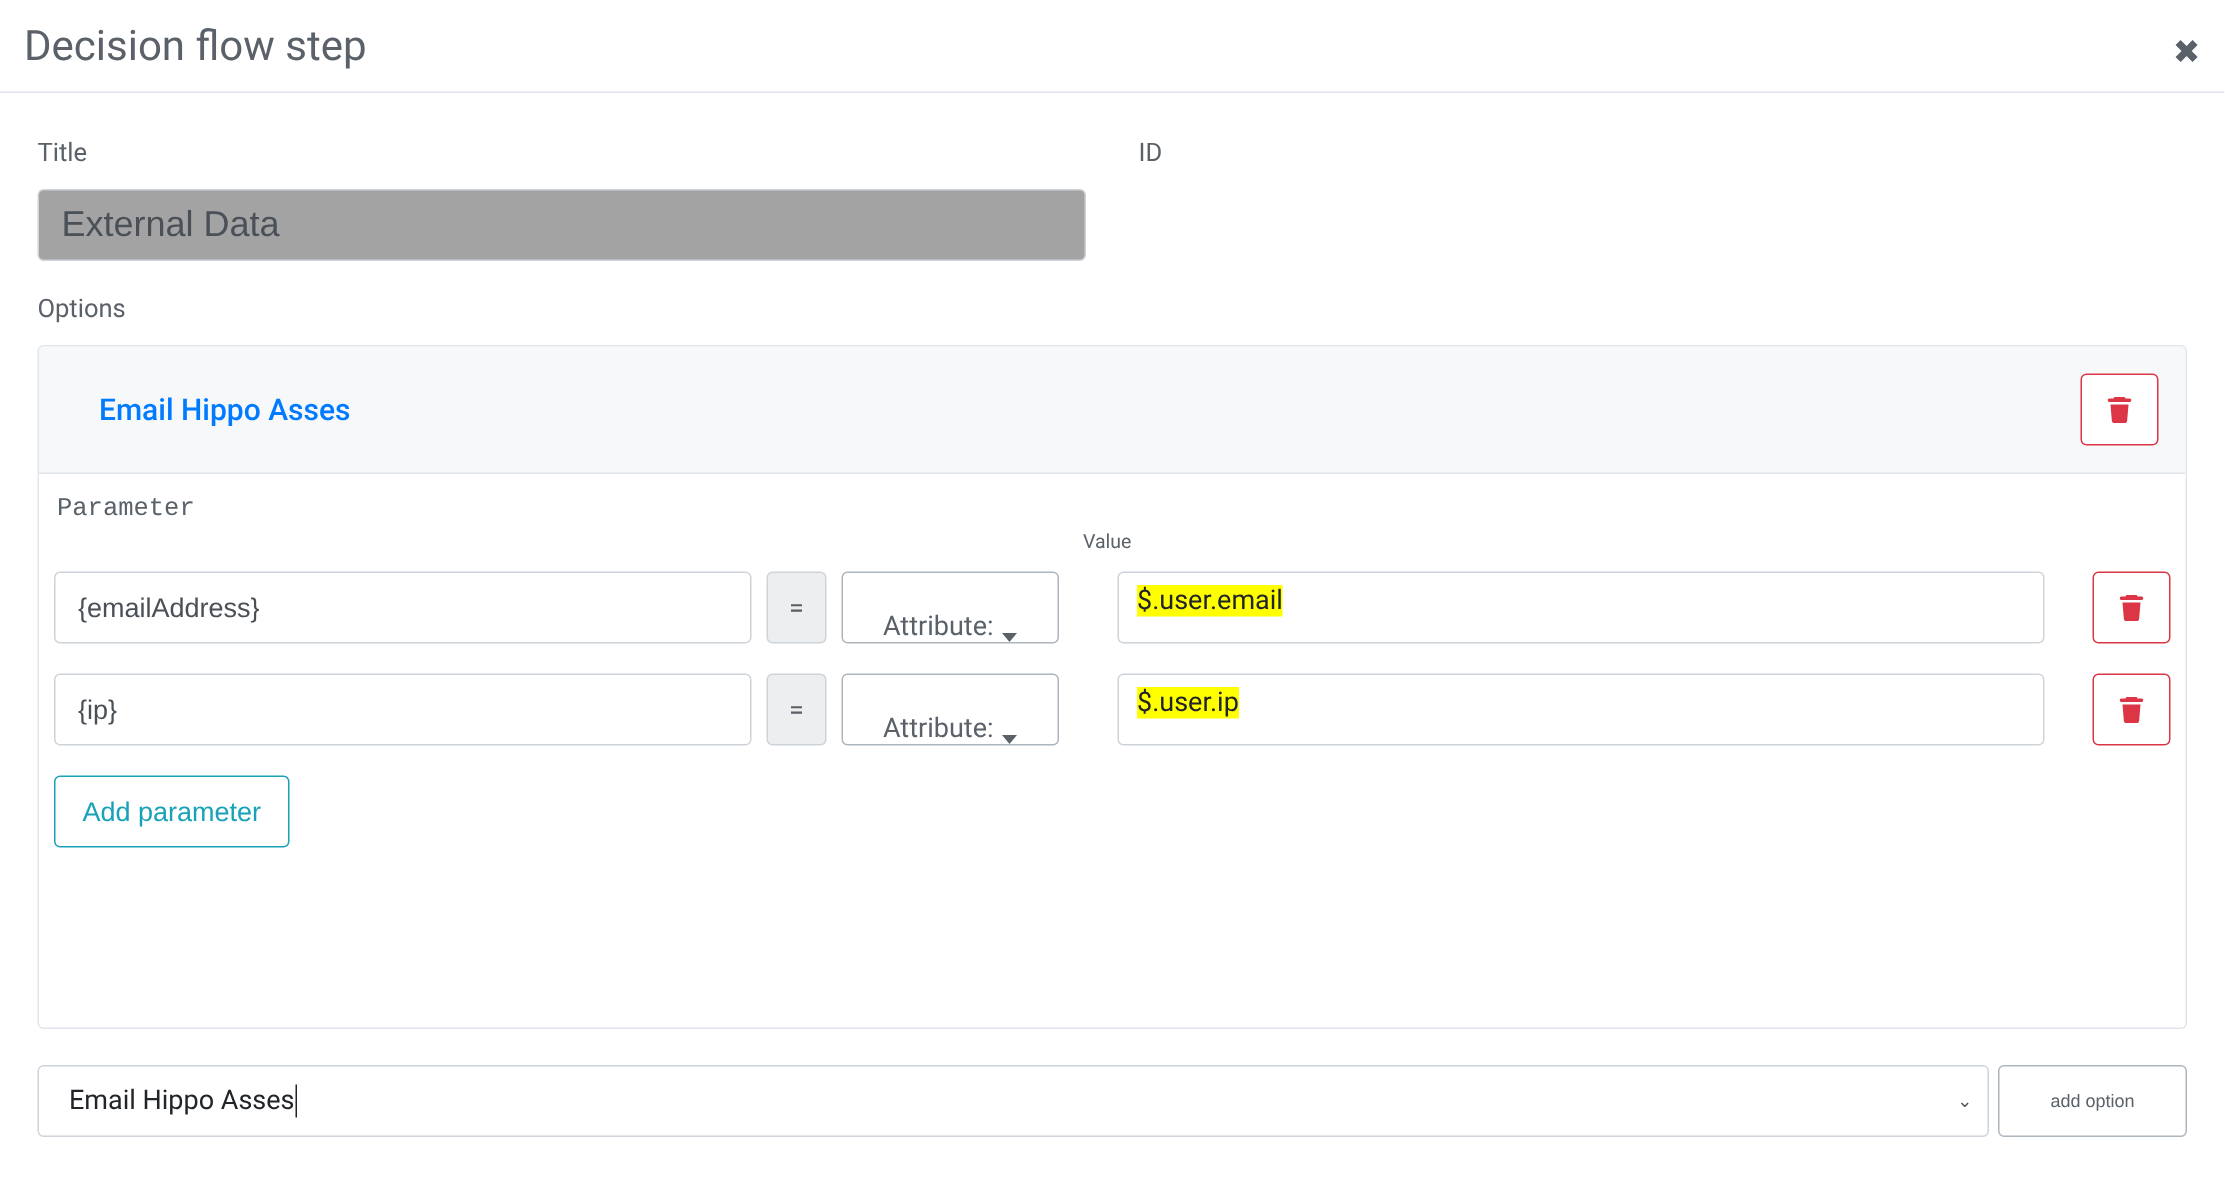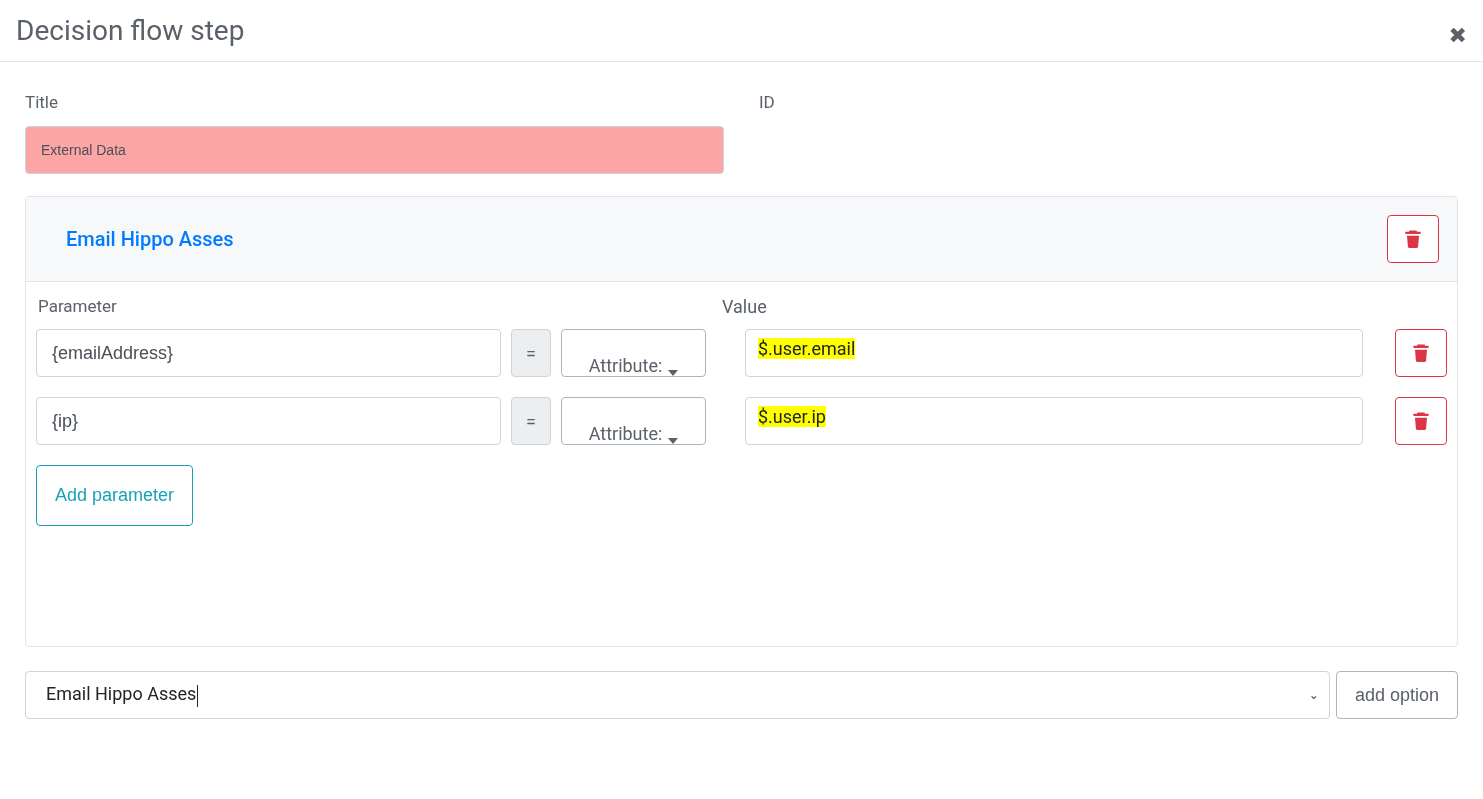--- a/index.html
+++ b/index.html
@@ -38,25 +38,25 @@
 .field-label {
   display: block;
   font-size: 17px;
   color: #5a6169;
   margin-bottom: 14px;
 }
 .text-input {
   width: 100%;
   height: 48px;
   padding: 4px 15px;
-  font-size: 14px;
+  font-size: 24px;
   color: #495057;
   border: 1px solid #ced4da;
   border-radius: 4px;
-  background: #fca5a5;
+  background: #a3a3a3;
 }
 .options-block { margin-top: 22px; }
 
 .options-card {
   border: 1px solid #e1e5eb;
   border-radius: 4px;
   margin-top: 12px;
   overflow: hidden;
 }
 .options-card-header {
@@ -86,22 +86,22 @@
 }
 .icon-btn svg { width: 16px; height: 18px; }
 .options-card-body {
   padding: 14px 10px 20px 10px;
 }
 .param-labels {
   display: flex;
   margin-bottom: 12px;
   padding-left: 2px;
 }
-.param-labels .lbl-parameter { width: 684px; font-size: 17px; color: #5a6169; }
-.param-labels .lbl-value { font-size: 18px; color: #5a6169; }
+.param-labels .lbl-parameter { width: 684px; font-size: 17px; color: #5a6169; font-family: Liberation Mono, monospace; }
+.param-labels .lbl-value { font-size: 13px; color: #5a6169; margin-top: 24px; }
 
 .param-row {
   display: flex;
   align-items: center;
   gap: 10px;
   margin-bottom: 20px;
 }
 .param-input {
   width: 465px;
   height: 48px;
@@ -166,21 +166,21 @@
   border: 1px solid #dc3545;
   border-radius: 4px;
   cursor: pointer;
   background: #fff;
   margin-left: 22px;
 }
 .add-param-btn {
   display: inline-flex;
   align-items: center;
   justify-content: center;
-  height: 61px;
+  height: 48px;
   padding: 0 18px;
   border: 1px solid #17a2b8;
   color: #17a2b8;
   background: #fff;
   font-size: 18px;
   border-radius: 4px;
   cursor: pointer;
 }
 
 .select-row {
@@ -201,25 +201,25 @@
   color: #212529;
   cursor: pointer;
   position: relative;
 }
 .select-chevron {
   font-size: 12px;
   color: #495057;
 }
 .add-opt-btn {
   height: 48px;
-  padding: 0 18px;
+  padding: 0 34px;
   border: 1px solid #adb5bd;
   border-radius: 4px;
   background: #fff;
-  font-size: 18px;
+  font-size: 12px;
   color: #5a6169;
   cursor: pointer;
 }
 .text-cursor {
   display: inline-block;
   width: 1px;
   height: 22px;
   background: #212529;
   vertical-align: middle;
   margin-left: 1px;
@@ -240,20 +240,21 @@
       <div class="col">
         <label class="field-label">Title</label>
         <input class="text-input" type="text" value="External Data" style="">
       </div>
       <div class="col">
         <label class="field-label">ID</label>
       </div>
     </div>
 
     <div class="options-block">
+      <label class="field-label">Options</label>
 
       <div class="options-card">
         <div class="options-card-header">
           <span class="option-link">Email Hippo Asses</span>
           <span class="icon-btn">
             <svg viewBox="0 0 448 512">
                 <path fill="#dc3545" d="M135 17c-8 0-15 5-18 12l-7 19H32C14 48 0 62 0 80s14 32 32 32h384c18 0 32-14 32-32s-14-32-32-32H338l-7-19c-3-7-10-12-18-12H135zM53 160l26 307c2 25 23 45 48 45h194c25 0 46-20 48-45l26-307H53z"></path>
               </svg>
           </span>
         </div>

